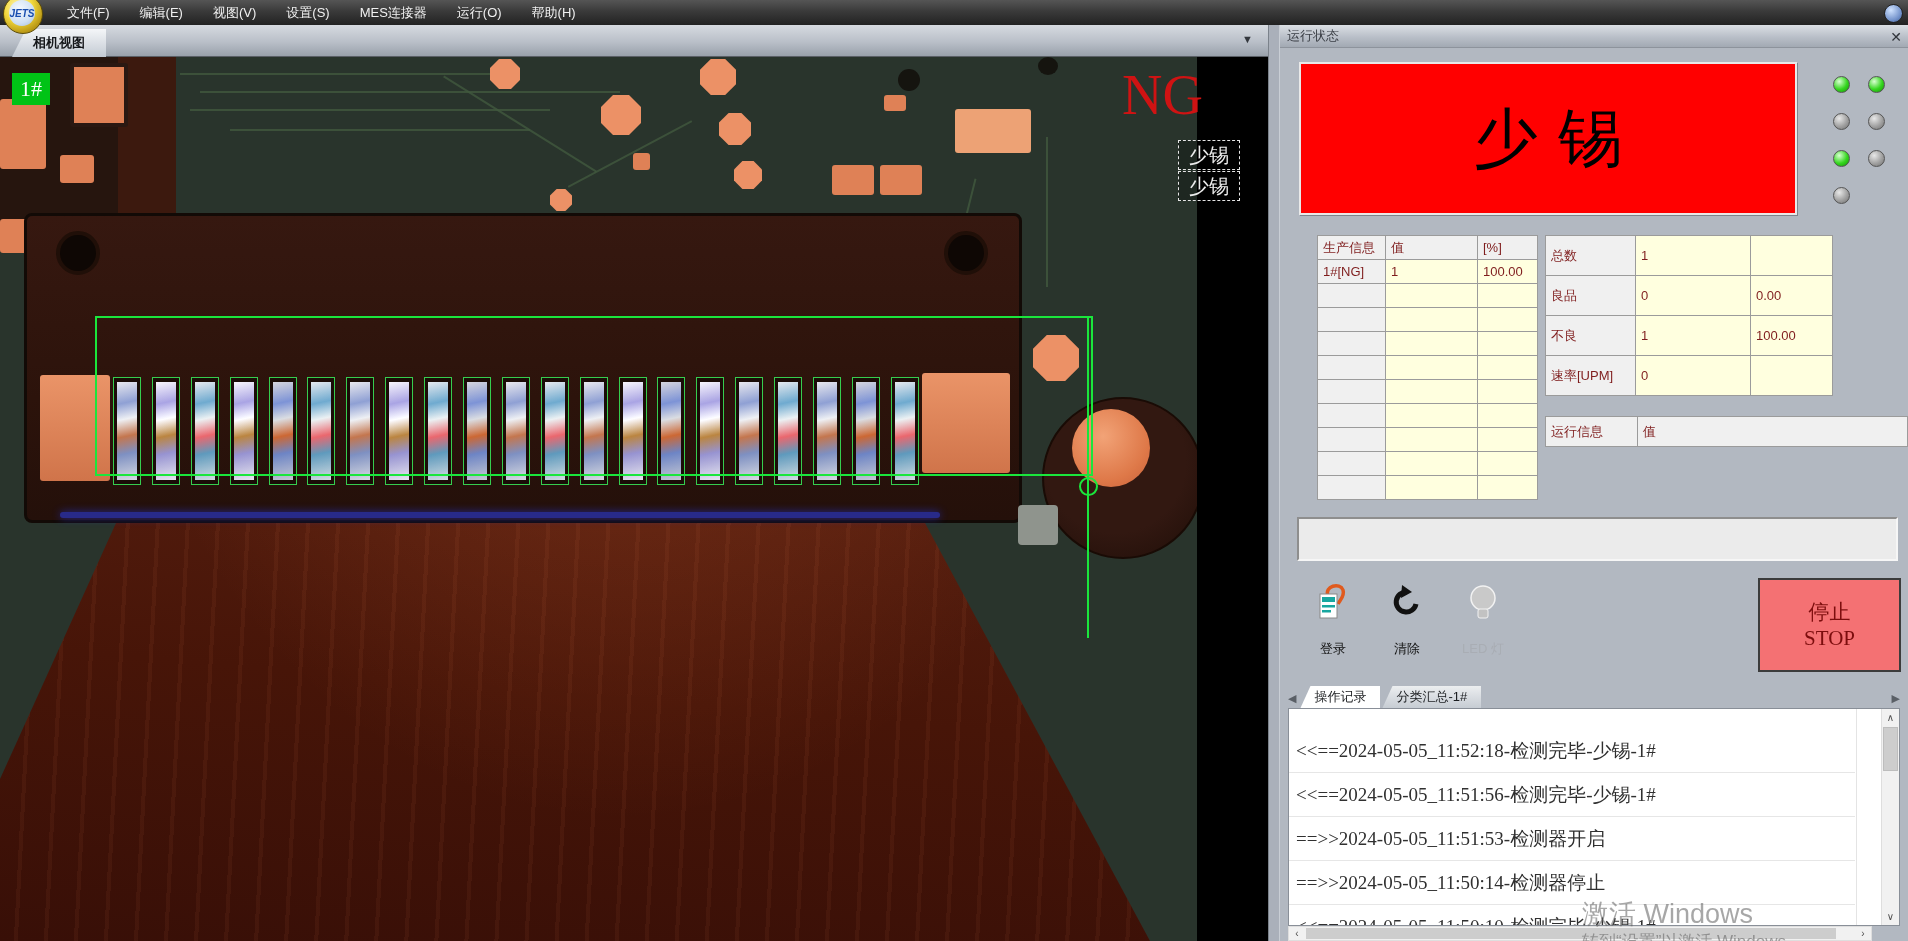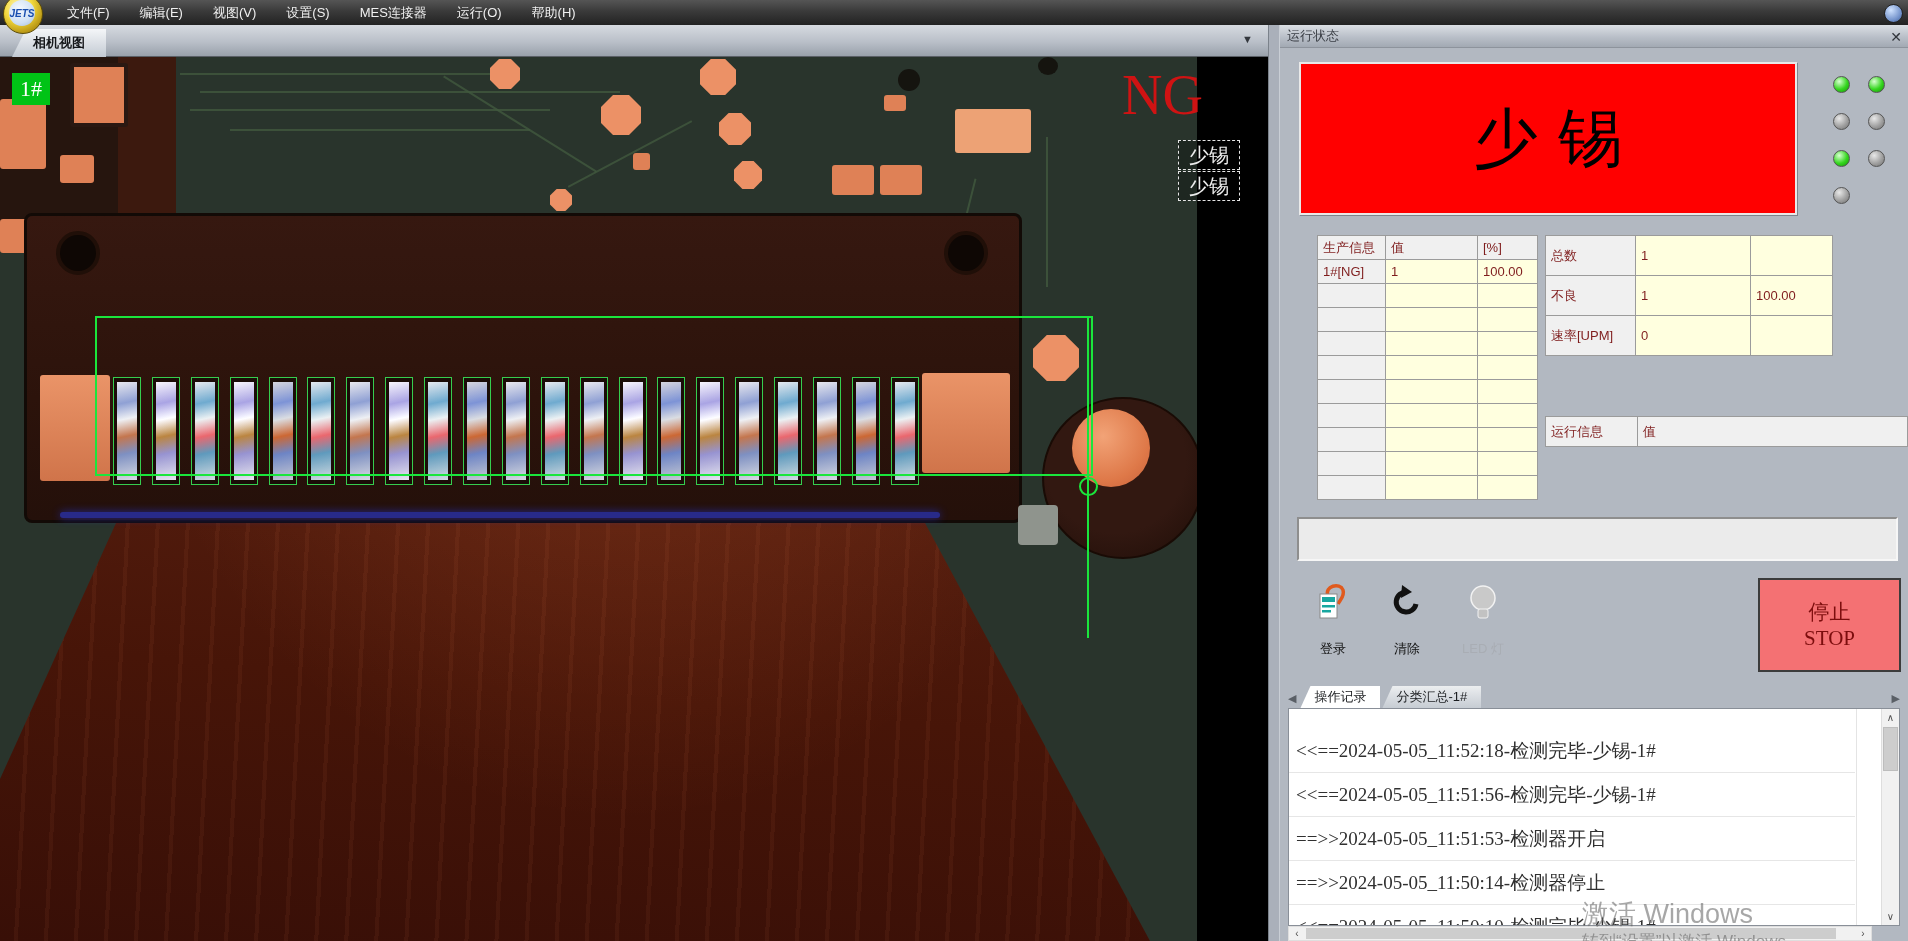--- a/index.html
+++ b/index.html
@@ -387,20 +387,25 @@
       <col style="width:115px">
       <col style="width:82px">
     </colgroup>
   <tbody>
       <tr>
         <td class="lab">总数</td>
         <td class="val">1</td>
         <td class="val"></td>
       </tr>
       <tr>
+        <td class="lab">良品</td>
+        <td class="val">0</td>
+        <td class="val">0.00</td>
+      </tr>
+      <tr>
         <td class="lab">不良</td>
         <td class="val">1</td>
         <td class="val">100.00</td>
       </tr>
       <tr>
         <td class="lab">速率[UPM]</td>
         <td class="val">0</td>
         <td class="val"></td>
       </tr>
     </tbody>

